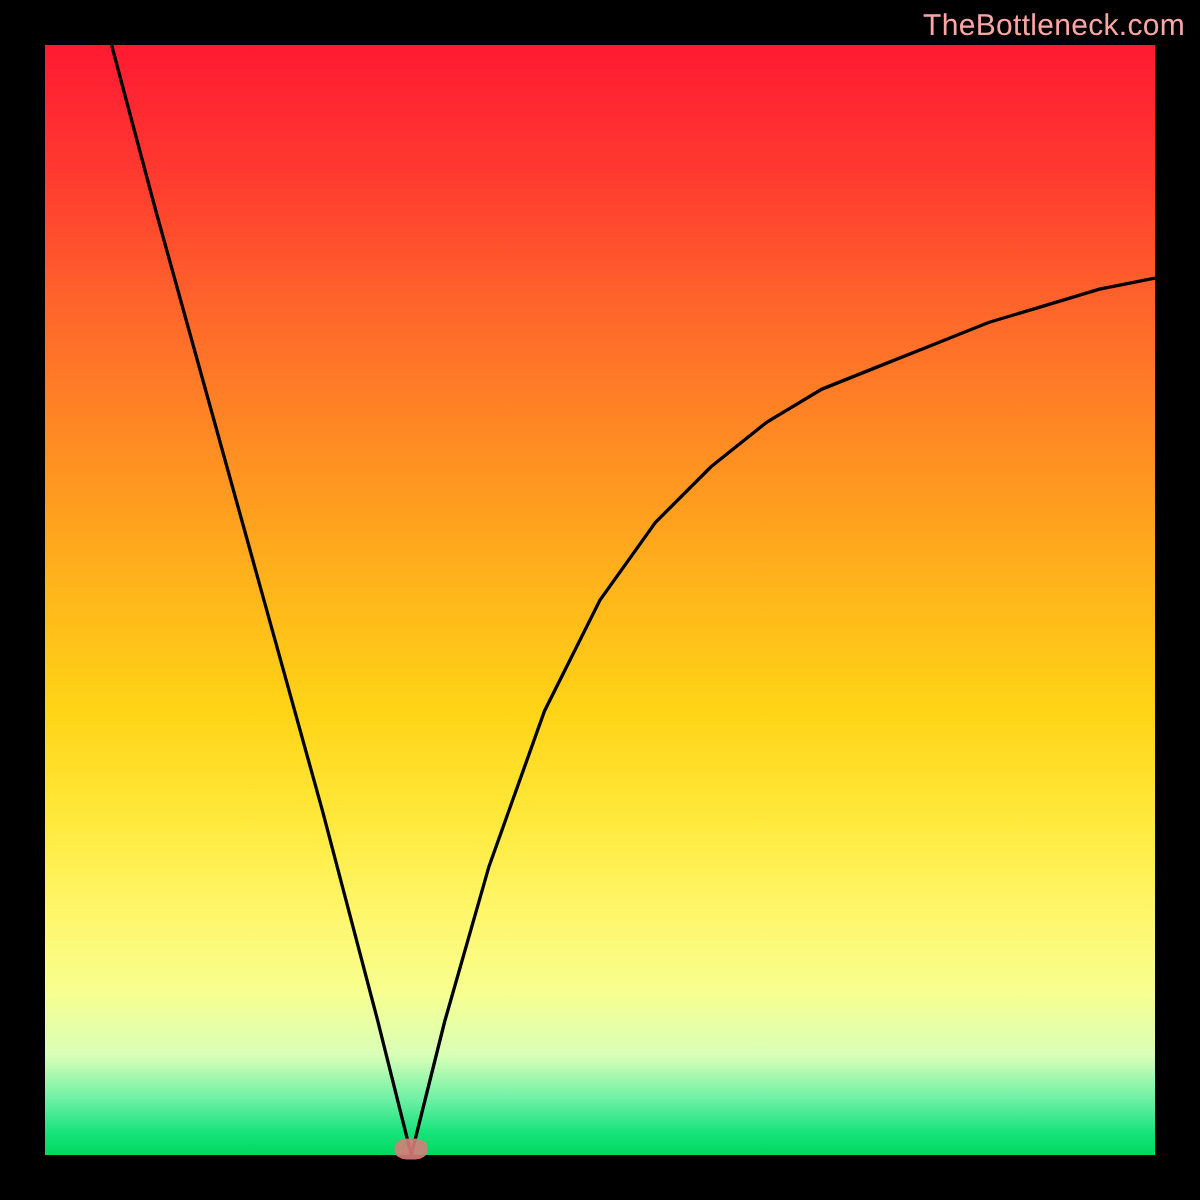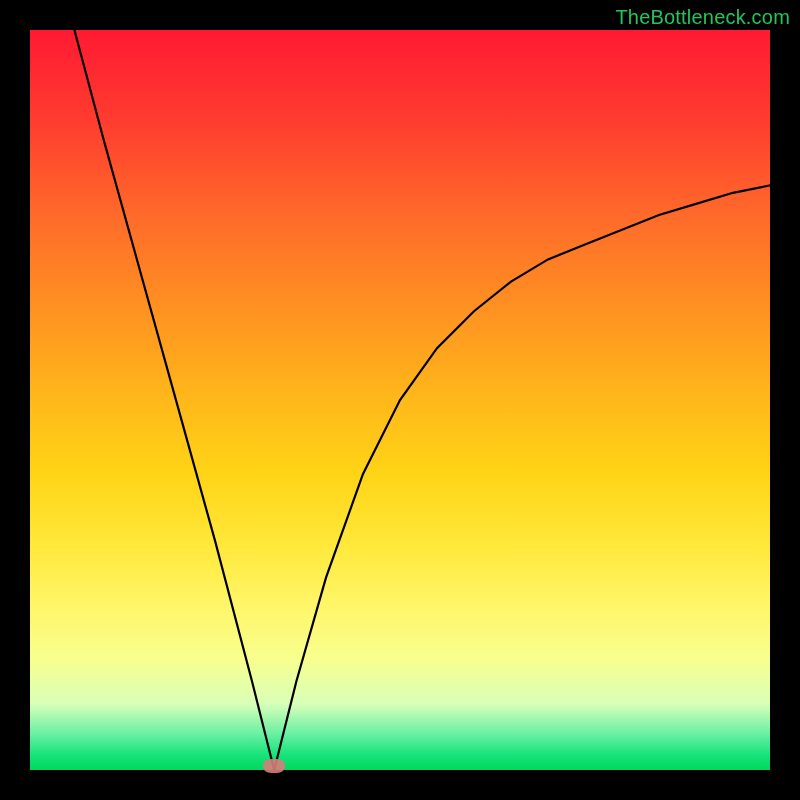--- a/index.html
+++ b/index.html
@@ -53,21 +53,21 @@
     height: 14px;
     border-radius: 8px / 6px;
     background: #d77d7b;
     opacity: 0.9;
     transform: translate(-50%, -50%);
   }
   .watermark {
     position: absolute;
     top: 6px;
     right: 10px;
-    color: #22c55e;
+    color: #fca5a5;
     font-size: 20px;
     font-weight: 500;
     letter-spacing: 0.2px;
   }
 </style>
 </head>
 <body>
 
 <div class="frame">
 

